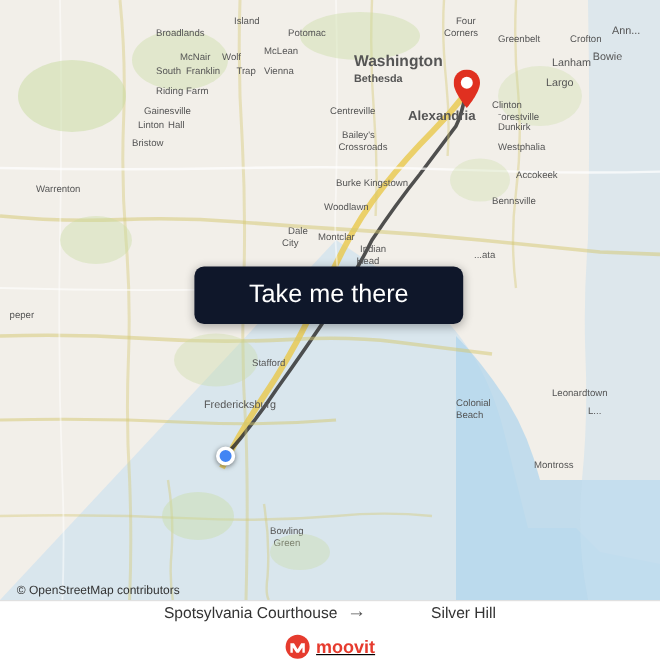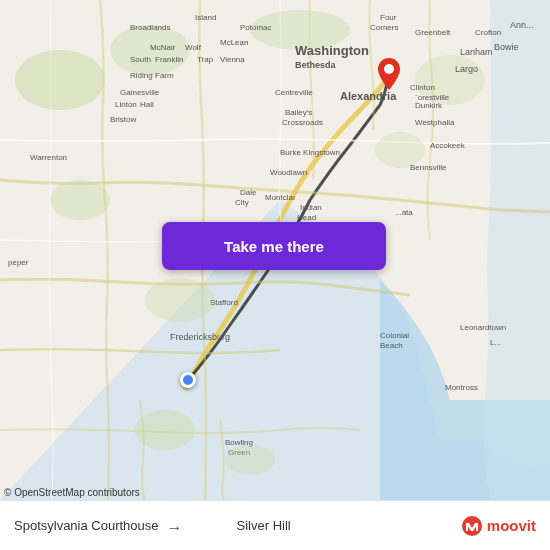--- a/index.html
+++ b/index.html
@@ -27,54 +27,55 @@
       top: 0; left: 0;
     }
 
     
     #take-me-there-btn {
       position: absolute;
       top: 222px;
       left: 162px;
       width: 224px;
       height: 48px;
-      background-color: #6d28d9;
+      background-color: #0f172a;
       color: #ffffff;
       border: none;
       border-radius: 8px;
-      font-size: 15px;
-      font-weight: bold;
+      font-size: 21px;
+      font-weight: normal;
       cursor: pointer;
       display: flex;
       align-items: center;
       justify-content: center;
       box-shadow: 0 2px 8px rgba(0,0,0,0.3);
       z-index: 10;
     }
 
     
     #attribution {
       position: absolute;
       bottom: 2px;
-      left: 4px;
+      left: 14px;
       font-size: 10px;
       color: #333;
       z-index: 10;
     }
 
     
     #bottom-bar {
       width: 550px;
       height: 50px;
       background-color: #ffffff;
       display: flex;
       align-items: center;
       justify-content: space-between;
       padding: 0 14px;
       border-top: 1px solid #e0e0e0;
+      flex-direction: column;
     }
 
     #route-info {
       display: flex;
       align-items: center;
       gap: 8px;
     }
 
     #origin-label {
       font-size: 13px;
@@ -91,20 +92,21 @@
       font-size: 13px;
       color: #333;
       font-weight: 500;
       margin-left: 46px;
     }
 
     #moovit-logo {
       display: flex;
       align-items: center;
       gap: 4px;
+      text-decoration: underline;
     }
 
     #moovit-text {
       font-size: 15px;
       font-weight: bold;
       color: #e63b2e;
     }
 
     #moovit-icon {
       width: 22px;

